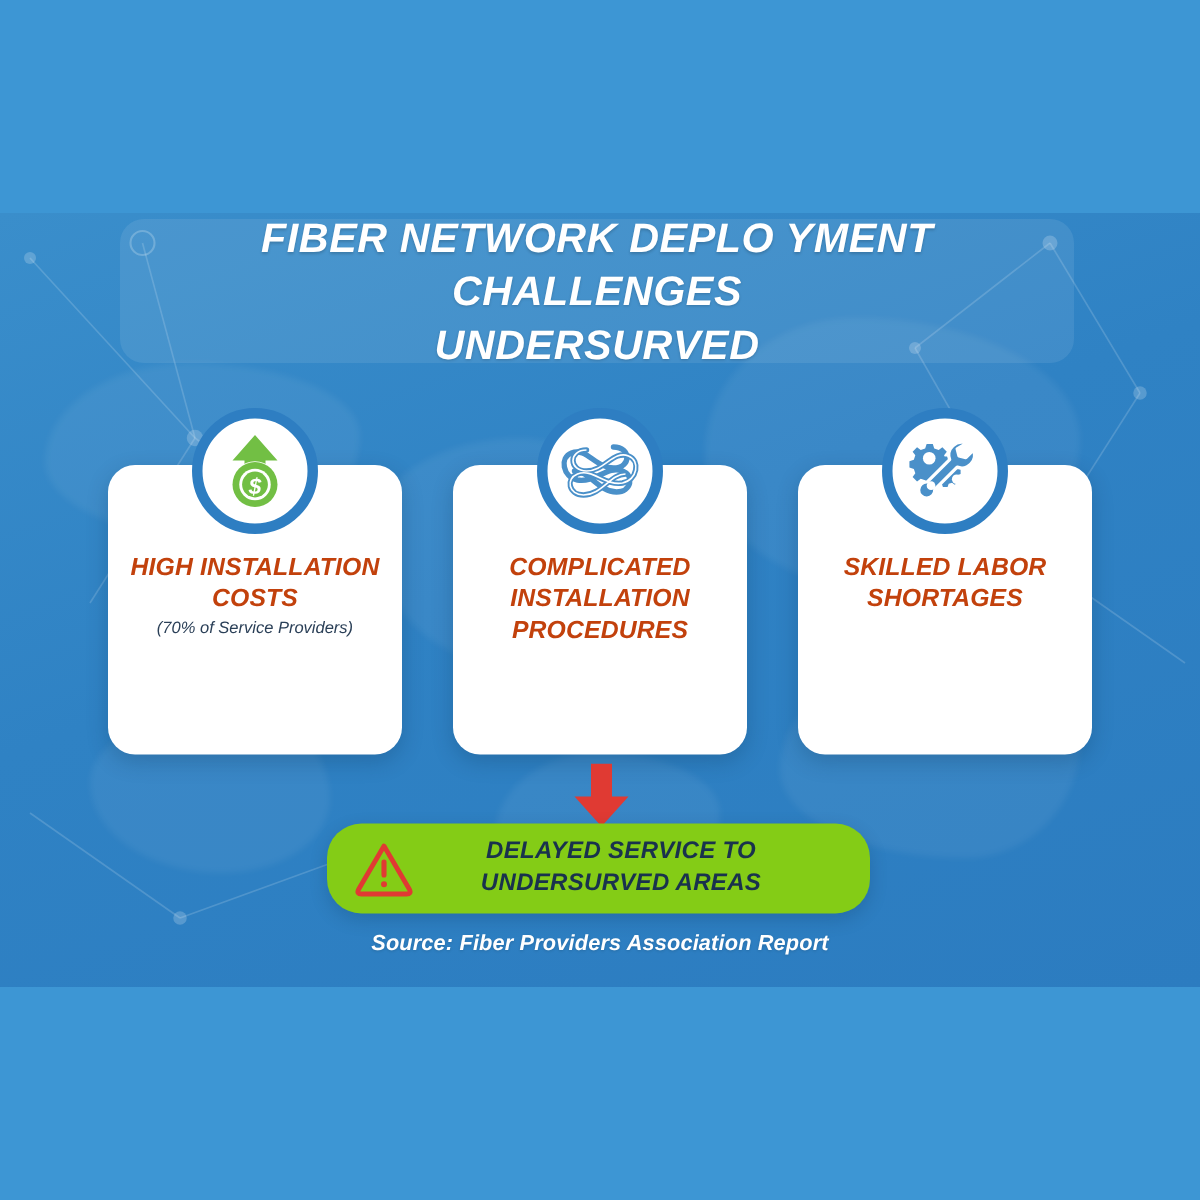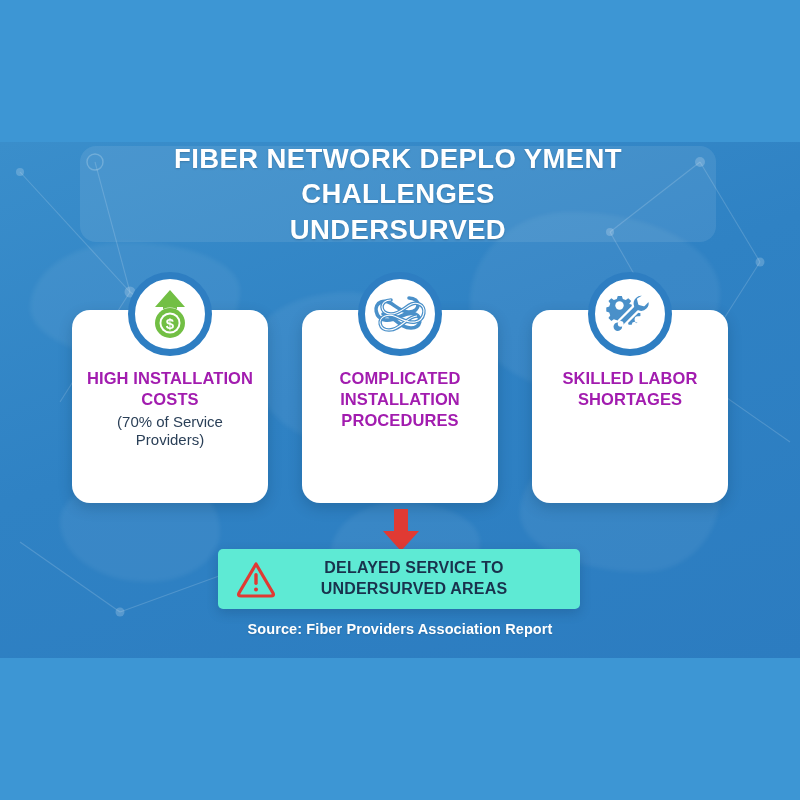--- a/index.html
+++ b/index.html
@@ -11,20 +11,21 @@
     overflow: hidden;
     font-family: "Liberation Sans", sans-serif;
   }
 
   #infographic {
     position: relative;
     width: 800px;
     height: 800px;
     background: #3d96d4;
     overflow: hidden;
+    font-style: italic;
   }
 
   
   .band-top {
     position: absolute;
     left: 0; top: 0;
     width: 800px; height: 142px;
     background: #3d96d4;
   }
   .band-bottom {
@@ -111,52 +112,52 @@
     border-radius: 50%;
     background: #ffffff;
     border: 7px solid #2e7ec2;
     box-sizing: border-box;
     display: flex;
     align-items: center;
     justify-content: center;
   }
   .card-icon svg { display: block; }
   .card-title {
-    color: #a21caf;
+    color: #c2410c;
     font-size: 16.5px;
     font-weight: bold;
     line-height: 1.28;
     text-align: center;
     letter-spacing: 0.1px;
   }
   .card-sub {
     color: #2a3f57;
-    font-size: 15px;
+    font-size: 11px;
     font-weight: normal;
     line-height: 1.2;
     text-align: center;
     margin-top: 3px;
   }
 
   
   .down-arrow {
     position: absolute;
     left: 382px;
     top: 509px;
     width: 38px;
     height: 42px;
   }
 
   
   .outcome {
     position: absolute;
     left: 218px; top: 549px;
     width: 362px; height: 60px;
-    background: #5eead4;
-    border-radius: 5px;
+    background: #84cc16;
+    border-radius: 23px;
     box-shadow: 0 4px 12px rgba(10,40,70,0.20);
     display: flex;
     align-items: center;
     padding: 0 18px;
     box-sizing: border-box;
   }
   .warn-icon {
     flex: 0 0 auto;
     width: 40px;
     height: 38px;

